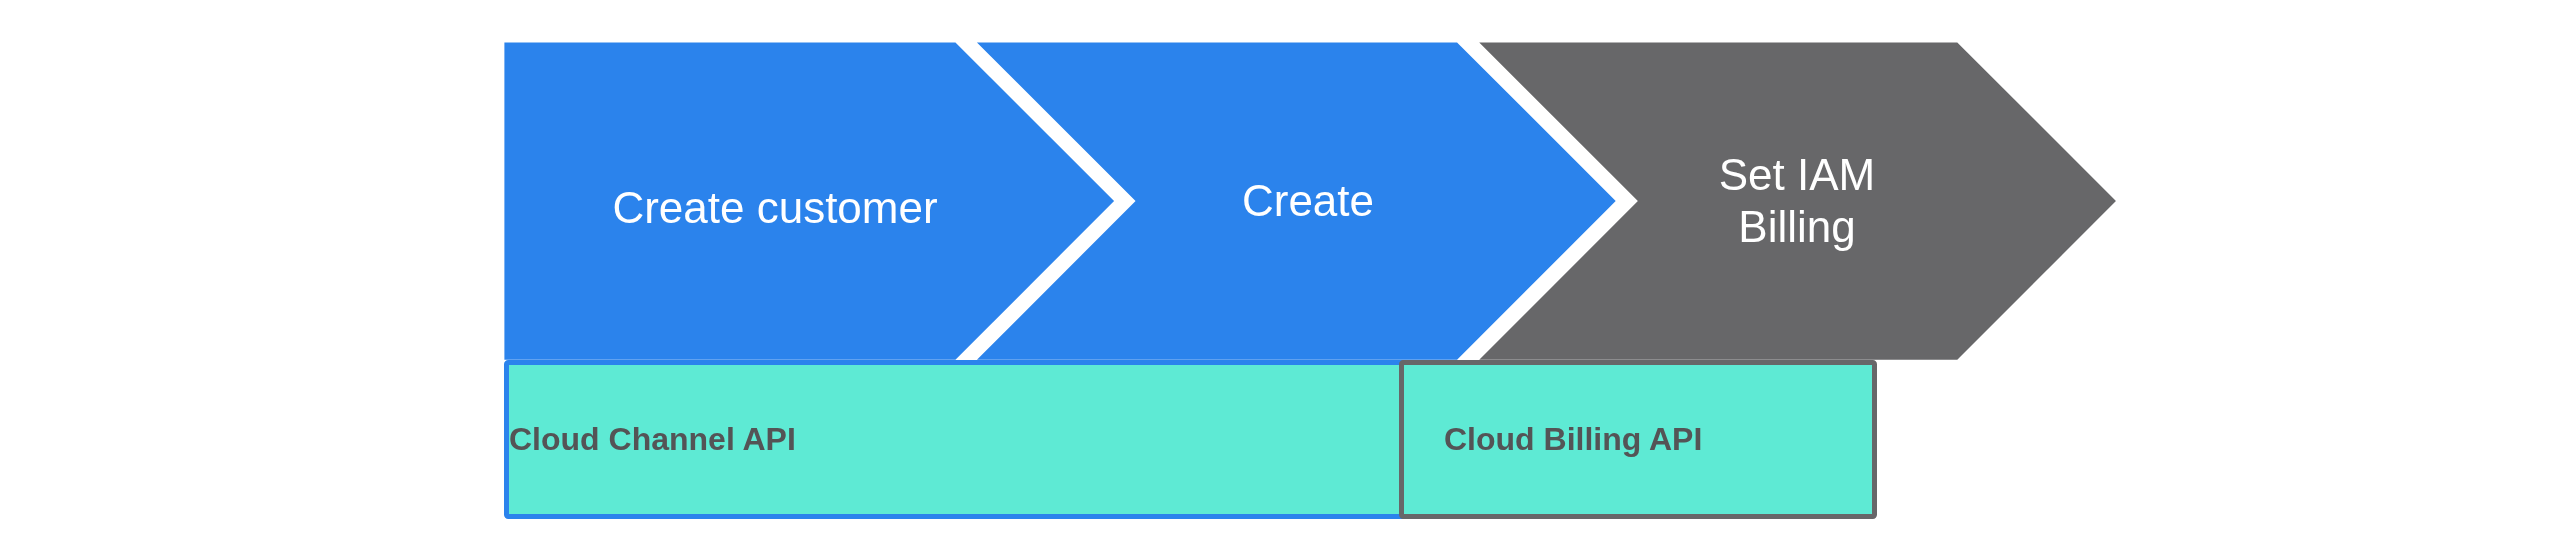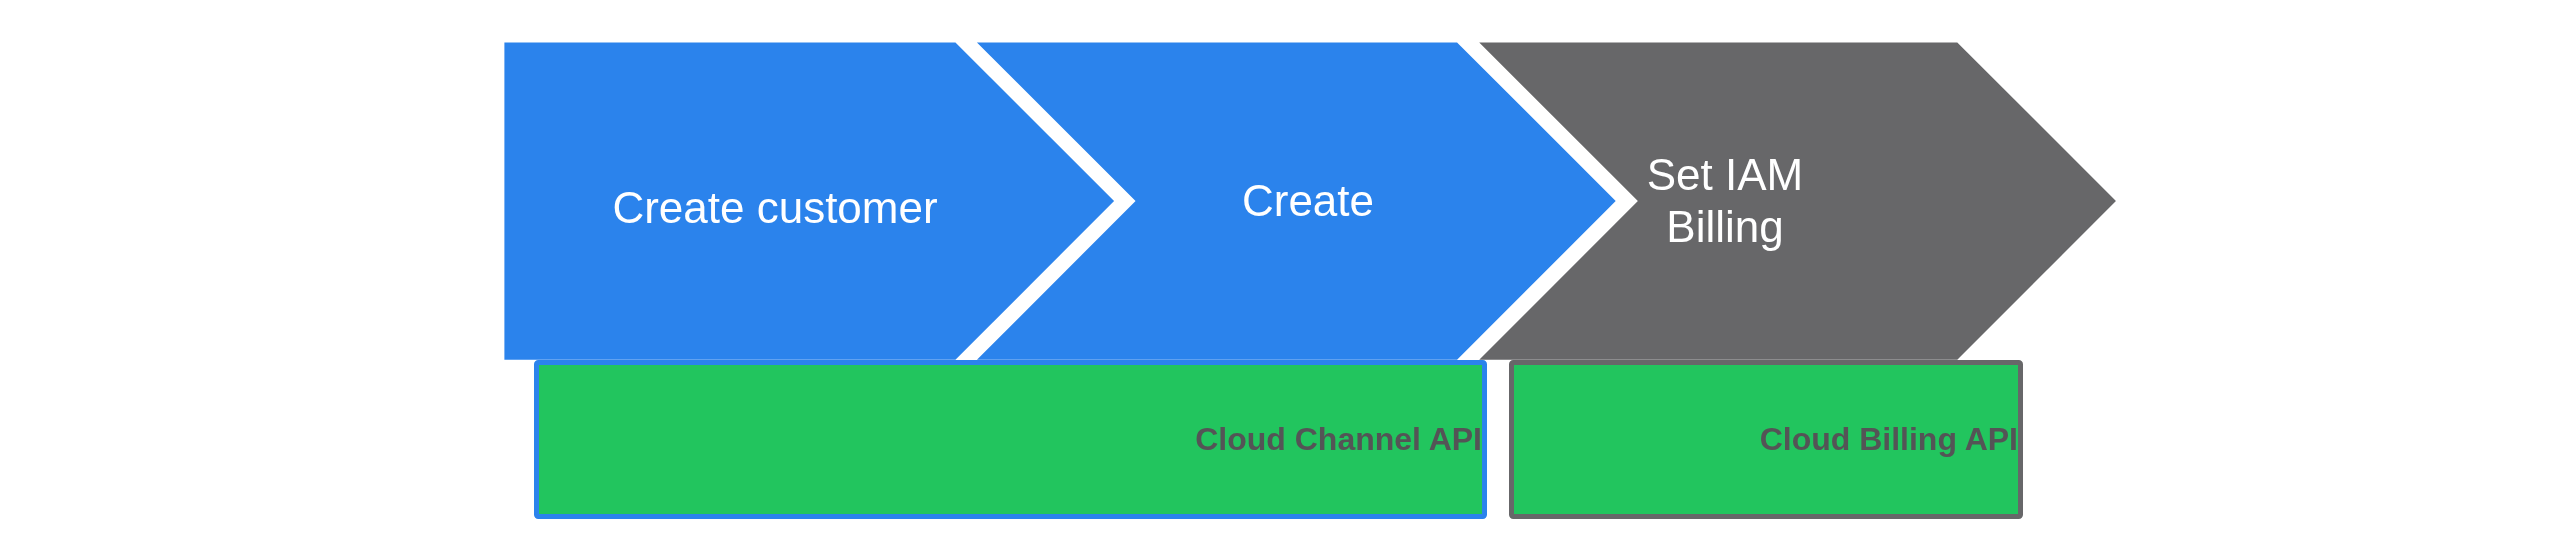--- a/index.html
+++ b/index.html
@@ -33,47 +33,47 @@
     white-space: nowrap;
   }
   .step-label .line {
     display: block;
   }
   .api-box {
     position: absolute;
     top: 360px;
     height: 159px;
     box-sizing: border-box;
-    background: #22c55e;
+    background: #5eead4;
     border: 5.5px solid #000;
     border-radius: 4.2px;
     display: flex;
     align-items: center;
-    justify-content: flex-end;
-    margin-left: 30px;
+    justify-content: flex-start;
   }
   .api-box.box-blue {
     left: 504px;
     width: 953px;
     border-color: #2b83ec;
   }
   .api-box.box-gray {
-    left: 1479px;
-    width: 514px;
+    left: 1399px;
+    width: 478px;
     border-color: #676769;
+    padding-left: 40px;
   }
   .api-box .label {
     font-size: 32px;
     font-weight: 700;
     color: #545456;
     white-space: nowrap;
   }
   .lbl-step-1 { left: 775px; top: 208px; }
   .lbl-step-2 { left: 1308px; top: 201px; }
-  .lbl-step-3 { left: 1725px; top: 201px; }
+  .lbl-step-3 { left: 1797px; top: 201px; }
 </style>
 </head>
 <body>
 
 <div class="canvas">
 
   <svg class="arrows-svg" viewBox="0 0 3718 792" xmlns="http://www.w3.org/2000/svg">
     <polygon points="728,61 1379,61 1608,290 1379,519 728,519" fill="#2b83ec"></polygon>
     <polygon points="1410,61 2103,61 2332,290 2103,519 1410,519 1639,290" fill="#2b83ec"></polygon>
     <polygon points="2135,61 2825,61 3054,290 2825,519 2135,519 2364,290" fill="#676769"></polygon>

